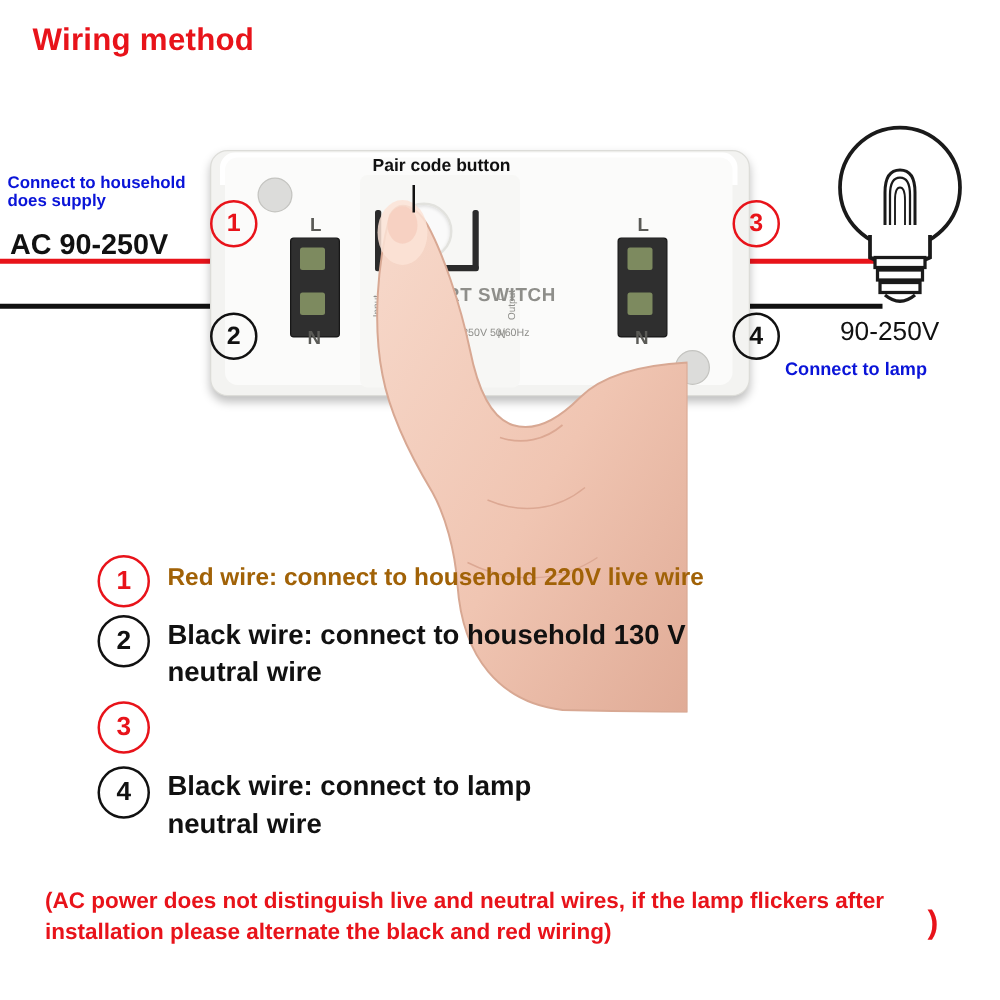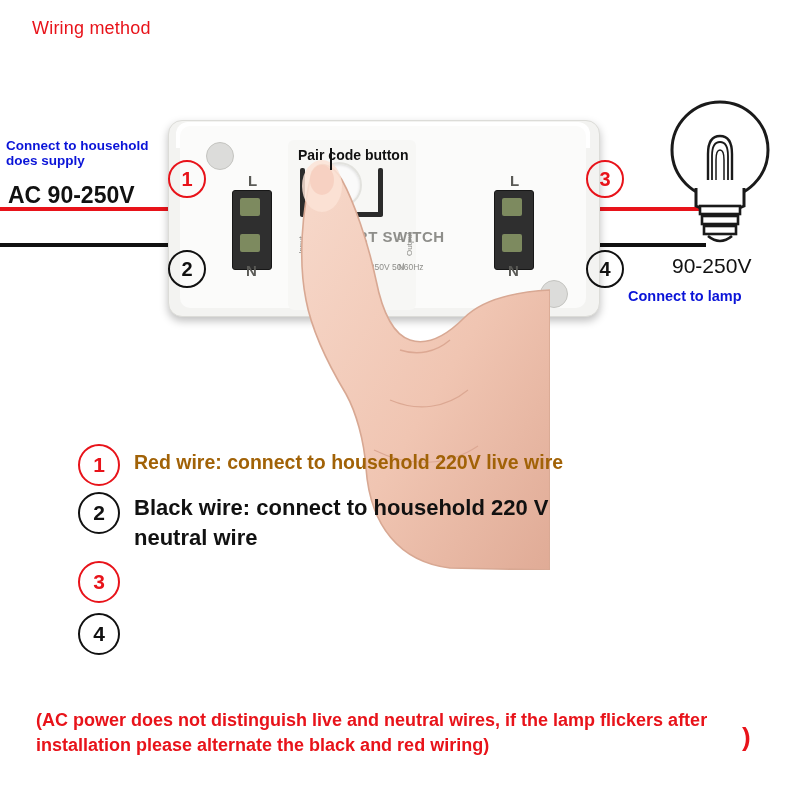--- a/index.html
+++ b/index.html
@@ -7,22 +7,22 @@
     width:800px;height:800px;
     background:#ffffff;
     font-family:"Liberation Sans", sans-serif;
     position:relative;
     overflow:hidden;
   }
   .abs{position:absolute;}
 
   
   #title{
-    left:32px; top:18px;
-    font-size:18px; font-weight:normal; color:#e8131a;
+    left:26px; top:18px;
+    font-size:25px; font-weight:bold; color:#e8131a;
     letter-spacing:0.2px;
   }
 
   
   #left-label{
     left:6px; top:138px;
     font-size:13.5px; font-weight:bold; color:#0a14d8;
     line-height:15px;
     width:170px;
   }
@@ -36,21 +36,21 @@
     left:672px; top:254px;
     font-size:21px; font-weight:normal; color:#111;
   }
   #right-label{
     left:628px; top:288px;
     font-size:14.5px; font-weight:bold; color:#0a14d8;
   }
 
   
   #pair-label{
-    left:298px; top:147px;
+    left:298px; top:124px;
     font-size:14px; font-weight:bold; color:#111;
   }
   #pair-line{
     left:330px; top:148px; width:2px;height:22px;background:#111;
   }
 
   
   .wire-red{background:#e8131a;height:4px;}
   .wire-black{background:#111;height:4px;}
 
@@ -277,27 +277,28 @@
 
 <div class="abs" id="legend">
 
   <div class="legend-row">
     <div class="legend-badge badge-red">1</div>
     <div class="legend-text-red">Red wire: connect to household 220V live wire</div>
   </div>
 
   <div class="legend-row" style="margin-bottom:8px;">
     <div class="legend-badge badge-black">2</div>
-    <div class="legend-text-black" style="max-width:470px;">Black wire: connect to household 220 V neutral wire</div>
+    <div class="legend-text-black" style="max-width:470px;">Black wire: connect to household 130 V neutral wire</div>
   </div>
 
   <div class="legend-row" style="margin-bottom:10px;">
     <div class="legend-badge badge-red">3</div>
   </div>
 
   <div class="legend-row">
     <div class="legend-badge badge-black">4</div>
+    <div class="legend-text-black" style="max-width:330px;">Black wire: connect to lamp neutral wire</div>
   </div>
 
 </div>
 
 <div class="abs" id="note">(AC power does not distinguish live and neutral wires, if the lamp flickers after installation please alternate the black and red wiring)</div>
 <div class="abs" id="note-paren">)</div>
 
 </body></html>

